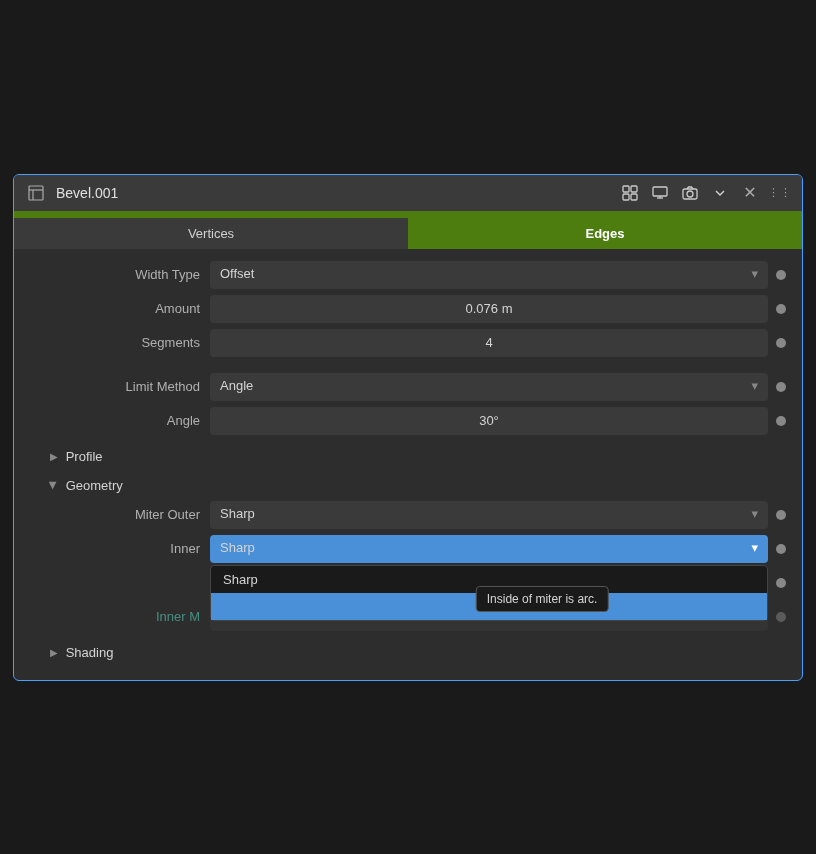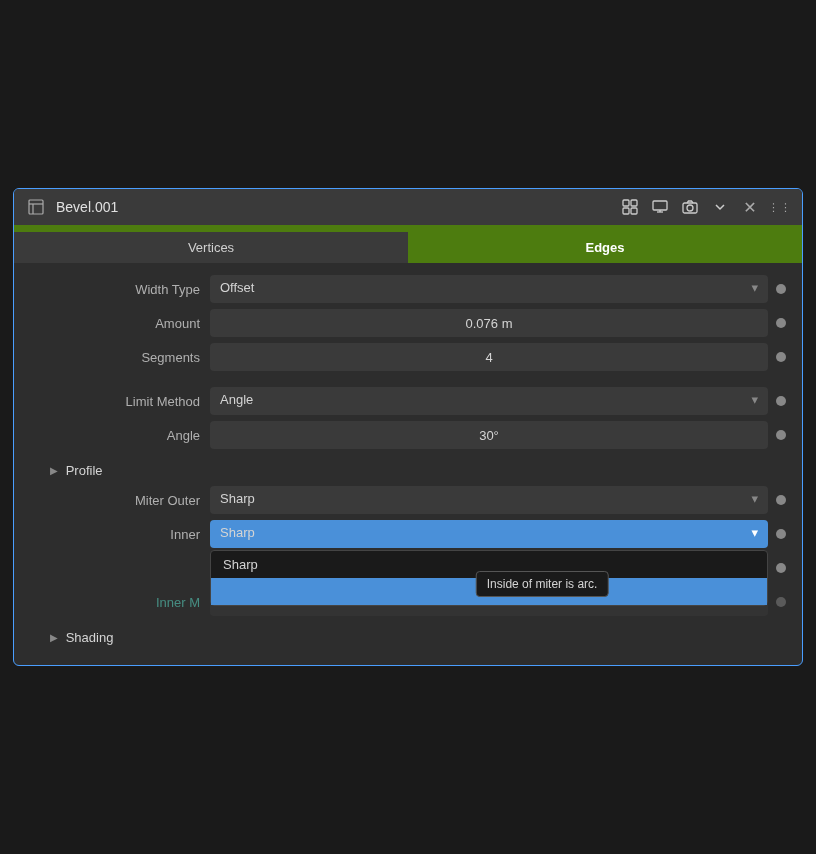--- a/index.html
+++ b/index.html
@@ -333,20 +333,24 @@
         </div>
       </div>
       <div class="field-dot"></div>
     </div>
 
     <div class="section-header">
       <span class="chevron-icon">▶</span>
       <span>Profile</span>
     </div>
 
+    <div class="section-header">
+      <span class="chevron-icon" style="transform:rotate(90deg); display:inline-block;">▶</span>
+      <span>Geometry</span>
+    </div>
 
     <div class="field-row">
       <div class="field-label">Miter Outer</div>
       <div class="field-control">
         <div class="select-field">
           <span>Sharp</span>
           <span class="chevron">▾</span>
         </div>
       </div>
       <div class="field-dot"></div>

